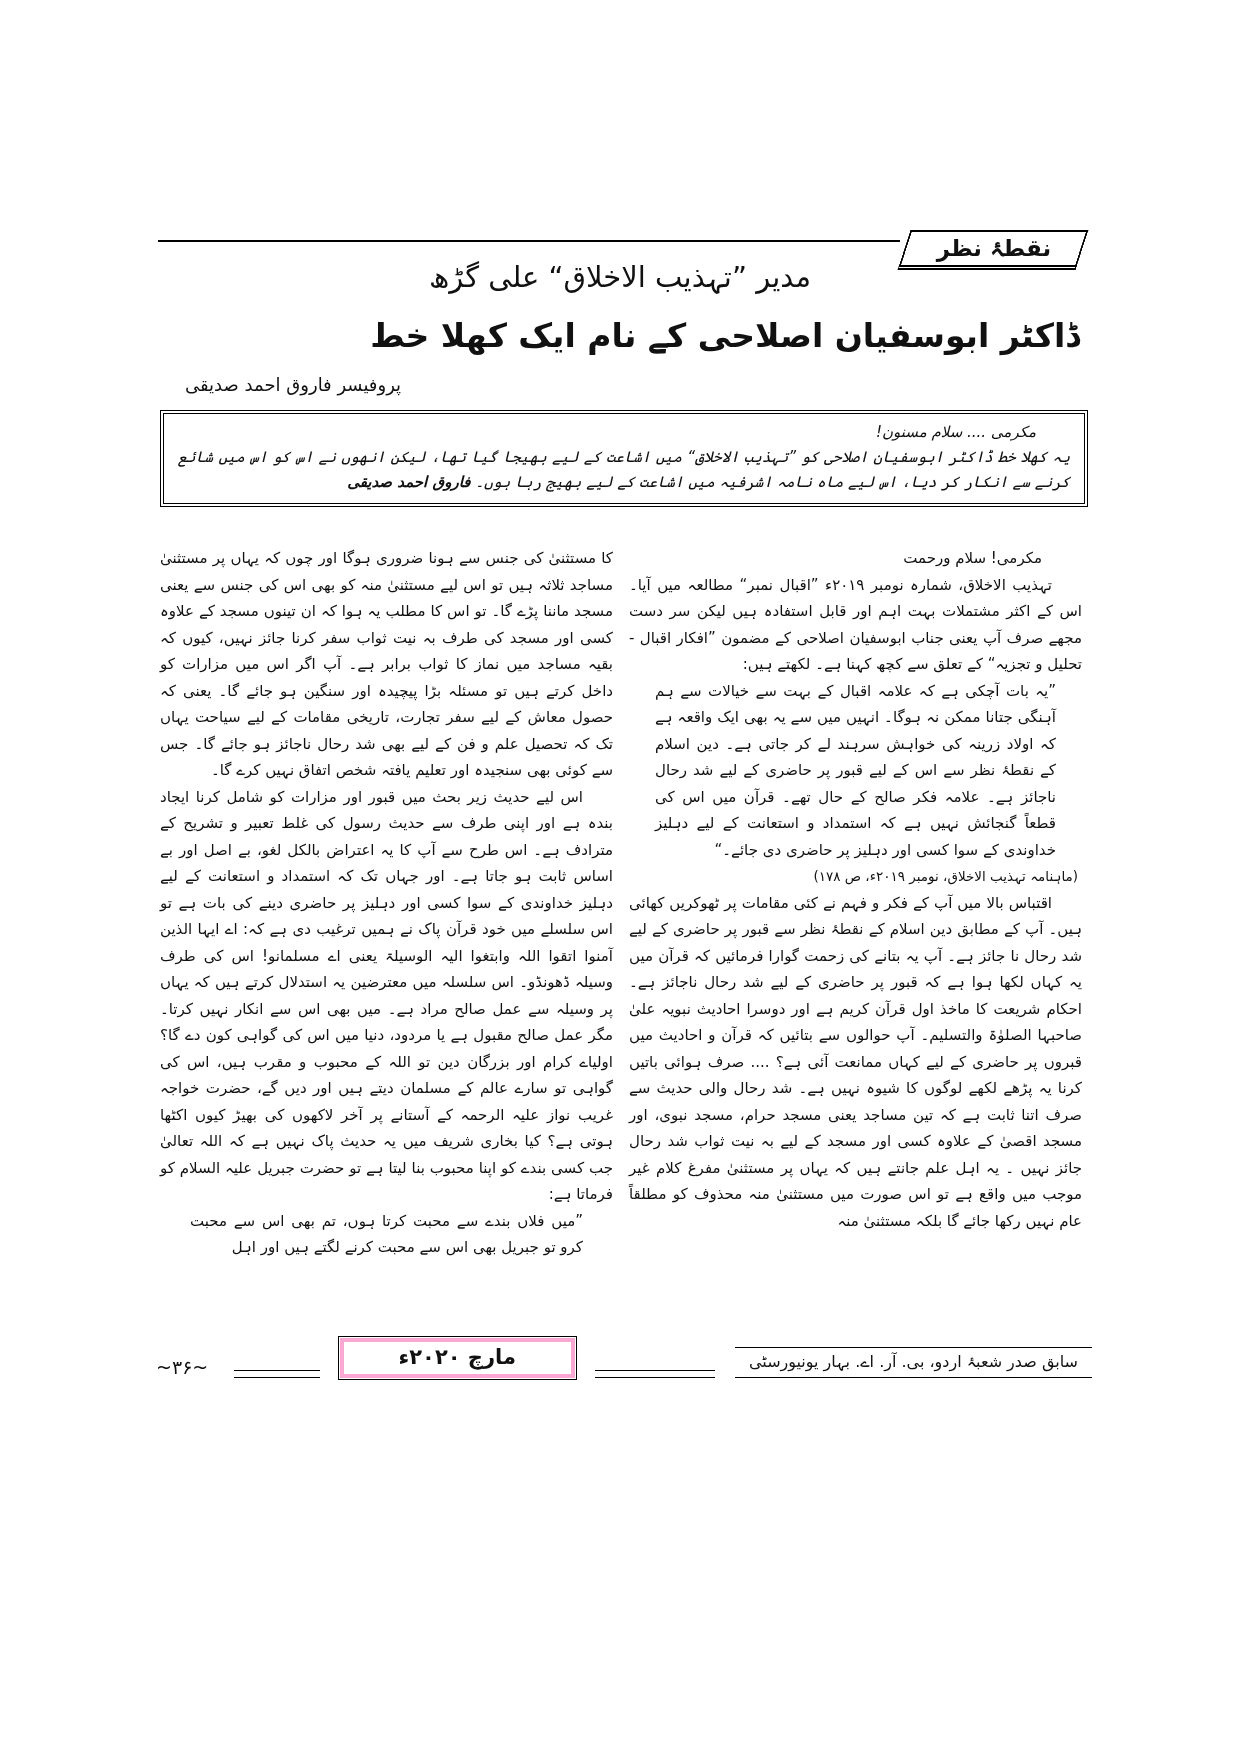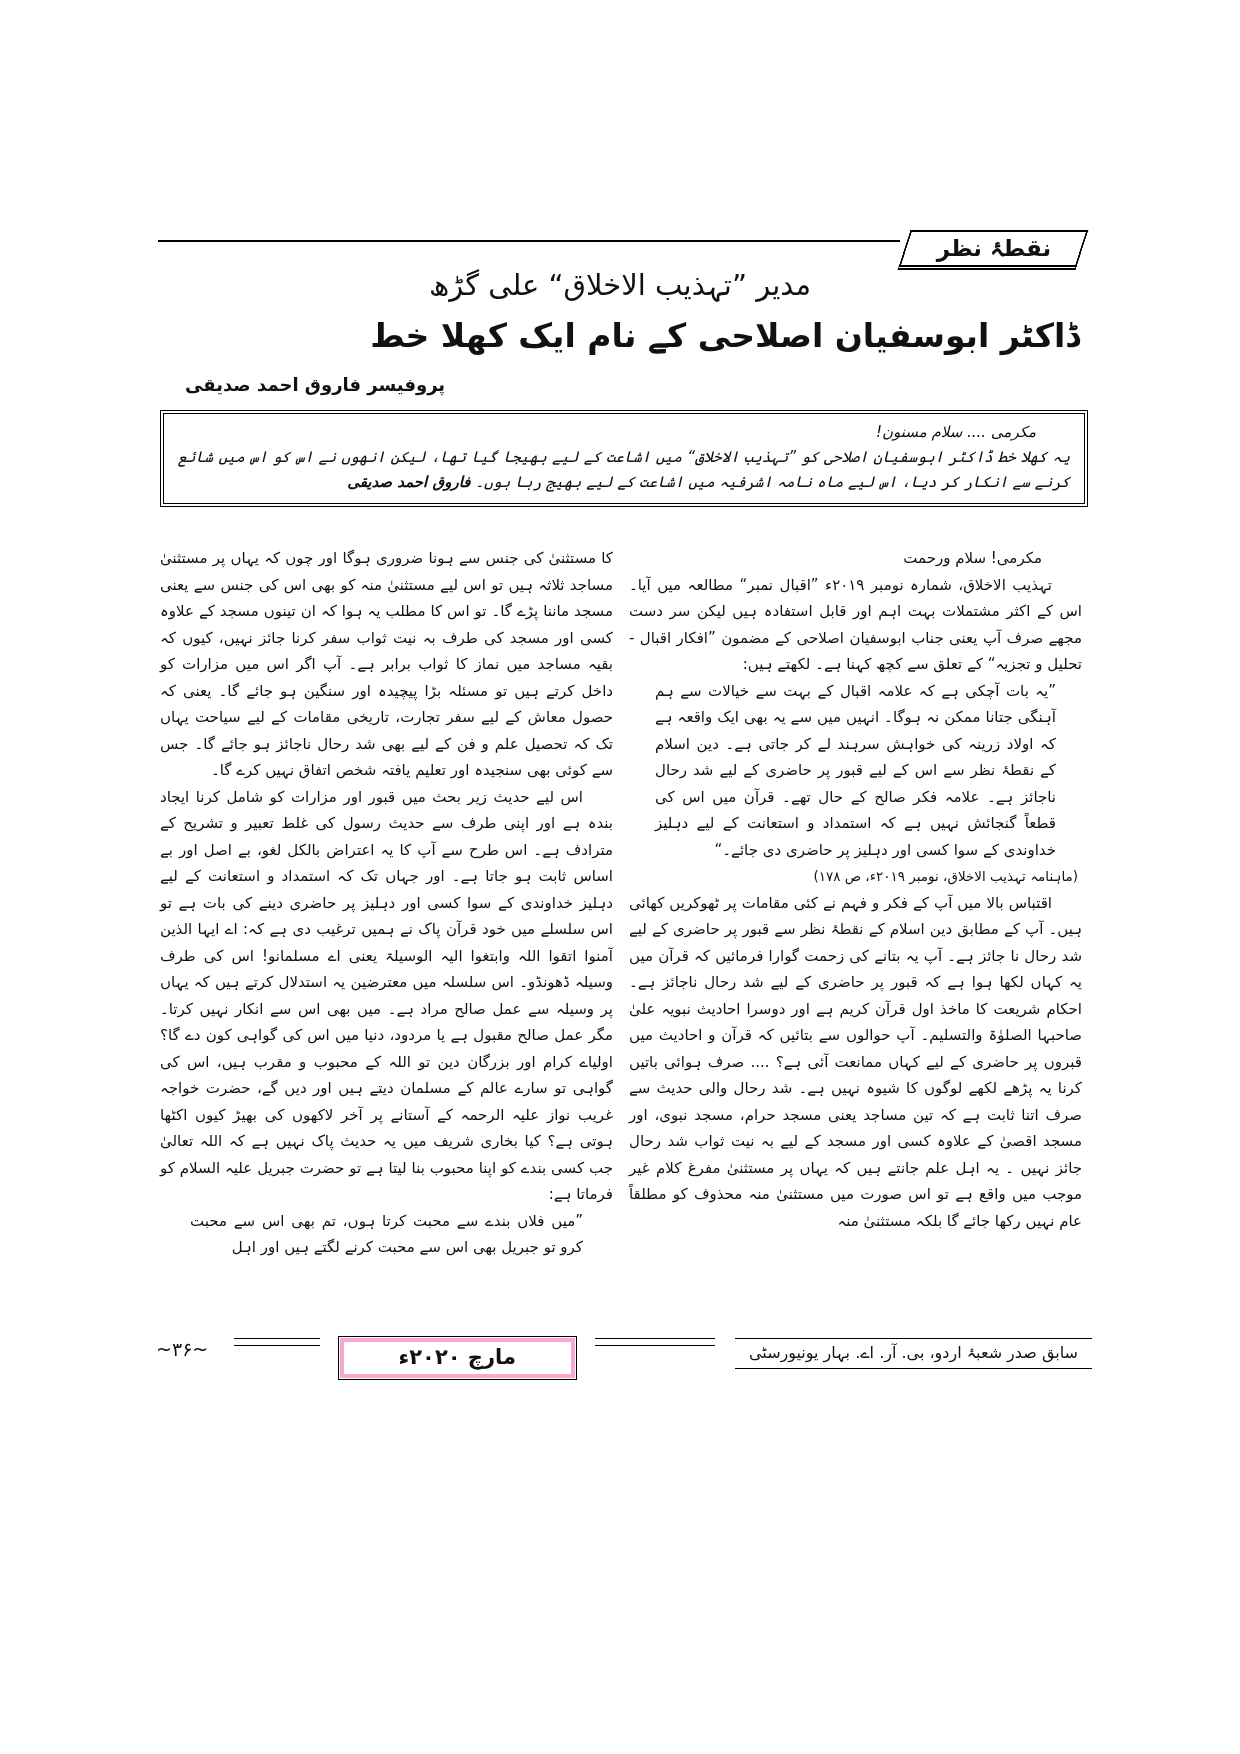--- a/index.html
+++ b/index.html
@@ -34,37 +34,37 @@
     font-weight: bold;
     font-size: 23px;
     background: #fff;
     margin-left: 4px;
   }
   .section-tab .untilt { display: inline-block; transform: skewX(18deg); }
 
   
   .title-1 {
     position: absolute;
-    top: 268px; left: 160px; width: 920px;
+    top: 260px; left: 160px; width: 920px;
     text-align: center;
     font-size: 29px;
     font-weight: 500;
   }
   .title-2 {
     position: absolute;
     top: 316px; left: 160px; width: 920px;
     text-align: right;
     font-size: 33px;
     font-weight: bold;
   }
   .byline {
     position: absolute;
     top: 374px; left: 185px;
     font-size: 18px;
-    font-weight: bold;
+    font-weight: normal;
   }
 
   
   .intro-box {
     position: absolute;
     top: 410px; left: 160px; width: 892px;
     border: 4px double #000;
     padding: 6px 14px 8px 14px;
     font-size: 15px;
     line-height: 25px;
@@ -105,21 +105,21 @@
   .closing-quote {
     margin: 0 30px;
     text-align: justify;
   }
 
   
   .footer {
     position: absolute;
     top: 1338px; left: 150px; width: 942px;
     display: flex;
-    align-items: flex-start;
+    align-items: flex-end;
     direction: ltr;
     gap: 12px;
   }
   .page-num {
     font-size: 19px;
     padding: 0 6px;
     white-space: nowrap;
   }
   .frule {
     flex: 1;

